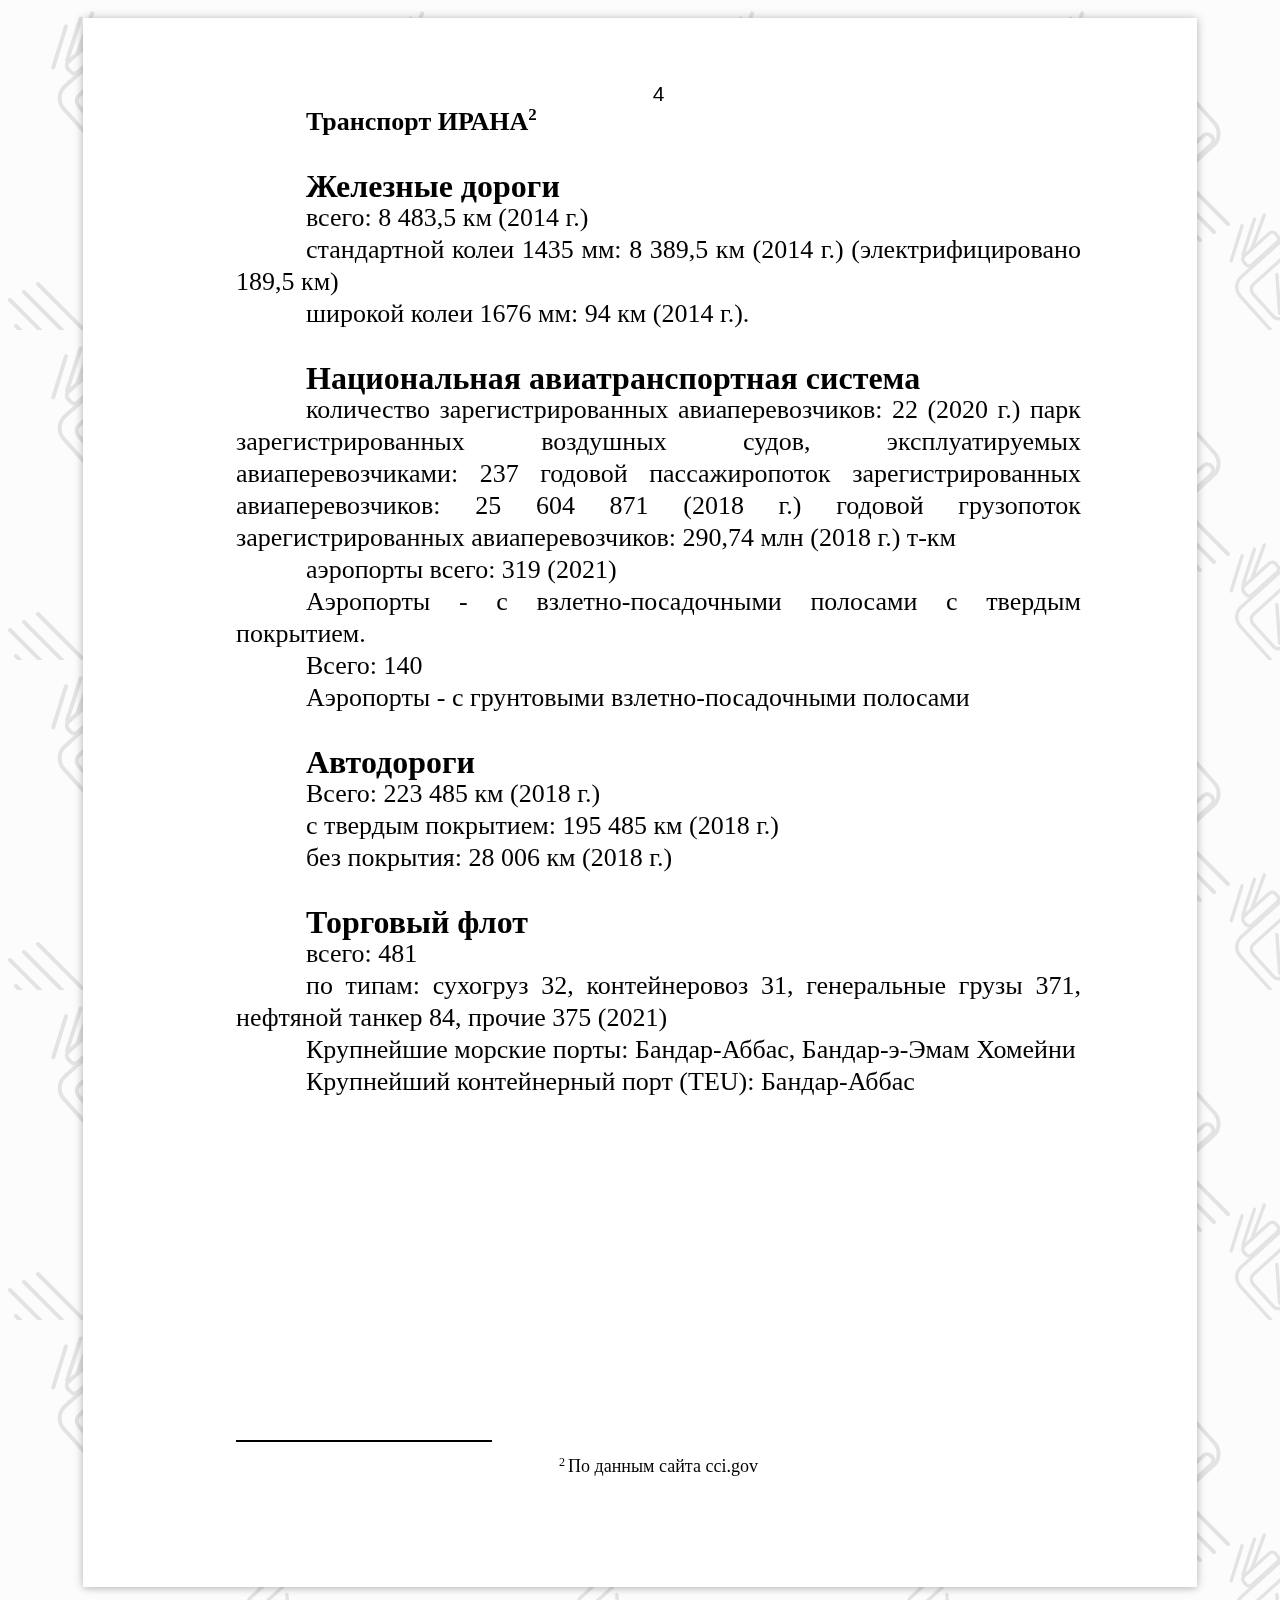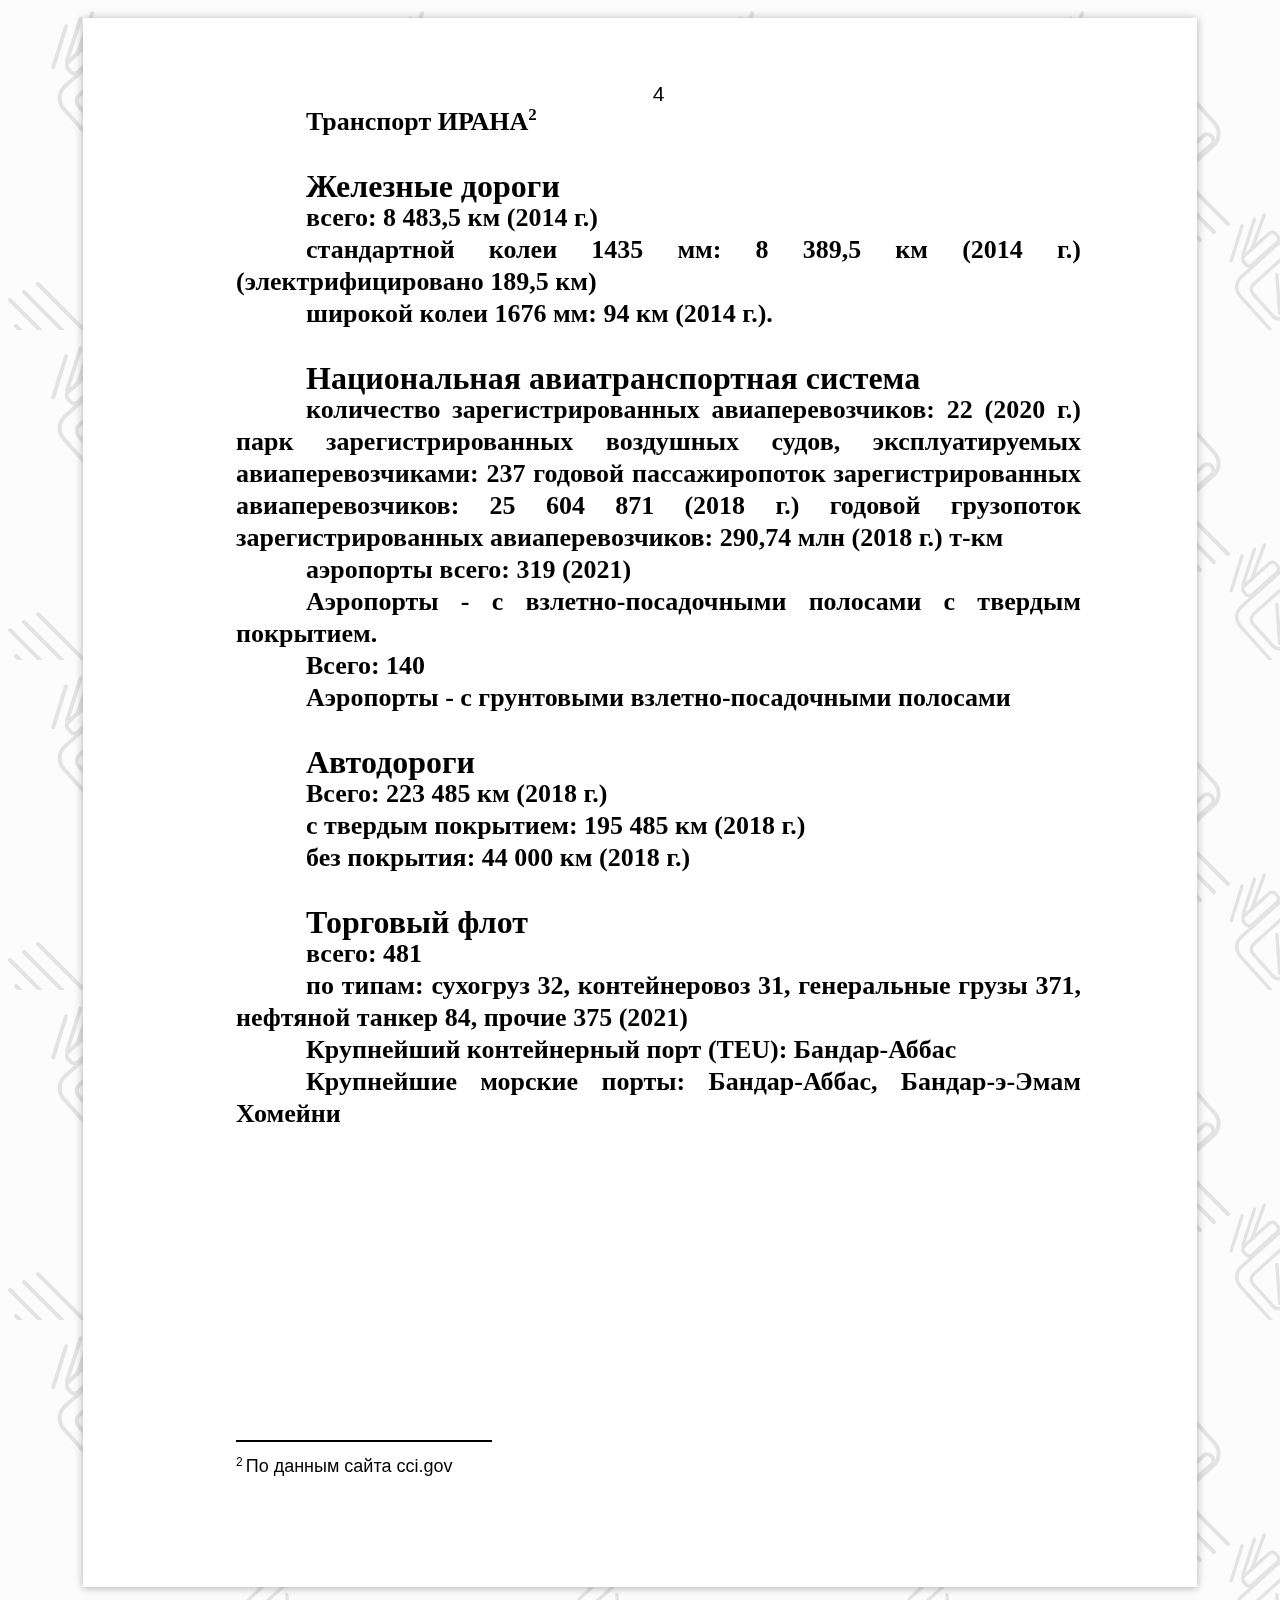--- a/index.html
+++ b/index.html
@@ -60,37 +60,37 @@
     font-weight: bold;
     font-size: 32px;
     line-height: 32px;
     margin-top: 32px;
     text-indent: 70px;
   }
   .content p {
     text-align: justify;
     text-indent: 70px;
     line-height: 32px;
-    font-weight: bold;
   }
   .footnote-block {
     position: absolute;
     left: 153px;
     top: 1422px;
     width: 845px;
   }
   .footnote-rule {
     width: 256px;
     border-top: 2px solid #000;
   }
   .footnote {
     margin-top: 13px;
-    font-family: Liberation Sans, sans-serif;
+    font-family: Liberation Serif, serif;
     font-size: 18px;
     line-height: 22px;
+    text-align: center;
   }
   .footnote sup {
     font-size: 12px;
     line-height: 0;
     vertical-align: 6px;
     margin-right: 3px;
   }
 </style>
 </head>
 <body>
@@ -147,32 +147,32 @@
       <p>Аэропорты - с взлетно-посадочными полосами с твердым покрытием.</p>
       <p>Всего: 140</p>
       <p>Аэропорты - с грунтовыми взлетно-посадочными полосами</p>
     </section>
 
 
     <section>
       <h2 class="section-heading">Автодороги</h2>
       <p>Всего: 223 485 км (2018 г.)</p>
       <p>с твердым покрытием: 195 485 км (2018 г.)</p>
-      <p>без покрытия: 44 000 км (2018 г.)</p>
+      <p>без покрытия: 28 006 км (2018 г.)</p>
     </section>
 
     <section>
       <h2 class="section-heading">Торговый флот</h2>
       <p>всего: 481</p>
       <p>по типам: сухогруз 32, контейнеровоз 31, генеральные грузы 371, нефтяной танкер 84, прочие 375 (2021)</p>
     </section>
 
     <section>
+      <p>Крупнейшие морские порты: Бандар-Аббас, Бандар-э-Эмам Хомейни</p>
       <p>Крупнейший контейнерный порт (TEU): Бандар-Аббас</p>
-      <p>Крупнейшие морские порты: Бандар-Аббас, Бандар-э-Эмам Хомейни</p>
     </section>
 
   </div>
 
   <div class="footnote-block">
     <div class="footnote-rule"></div>
     <div class="footnote"><sup>2</sup><span>По данным сайта cci.gov</span></div>
   </div>
 
 </div>

